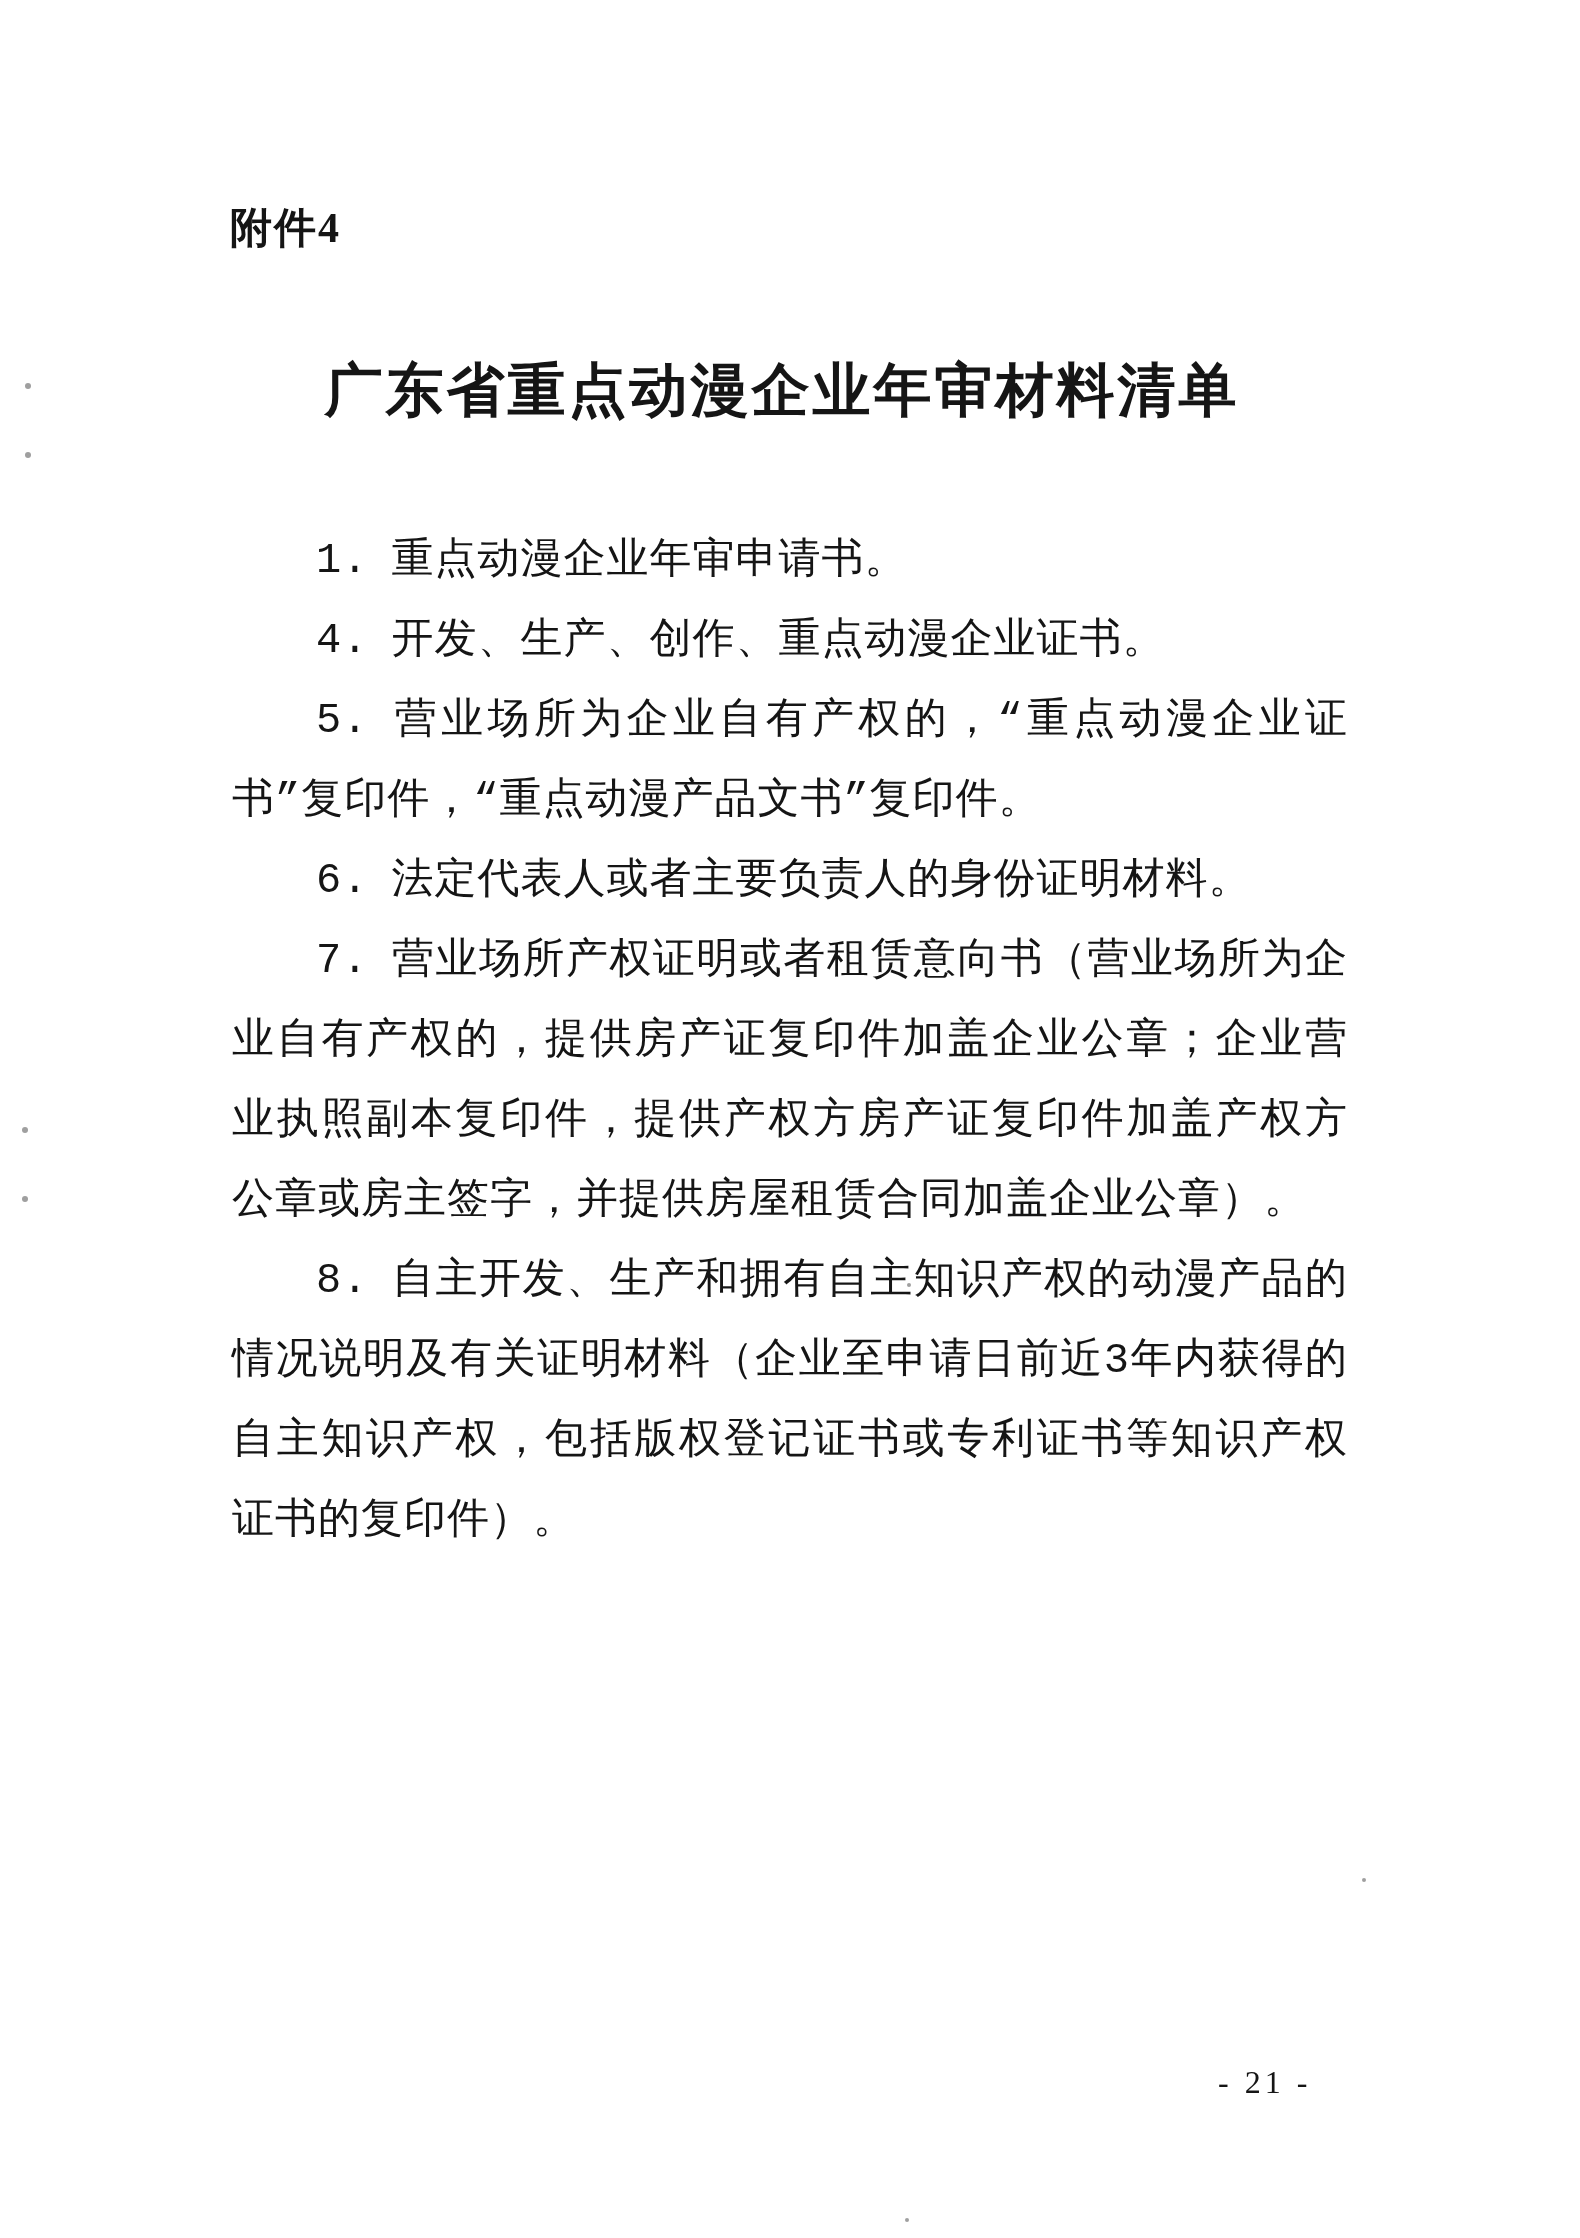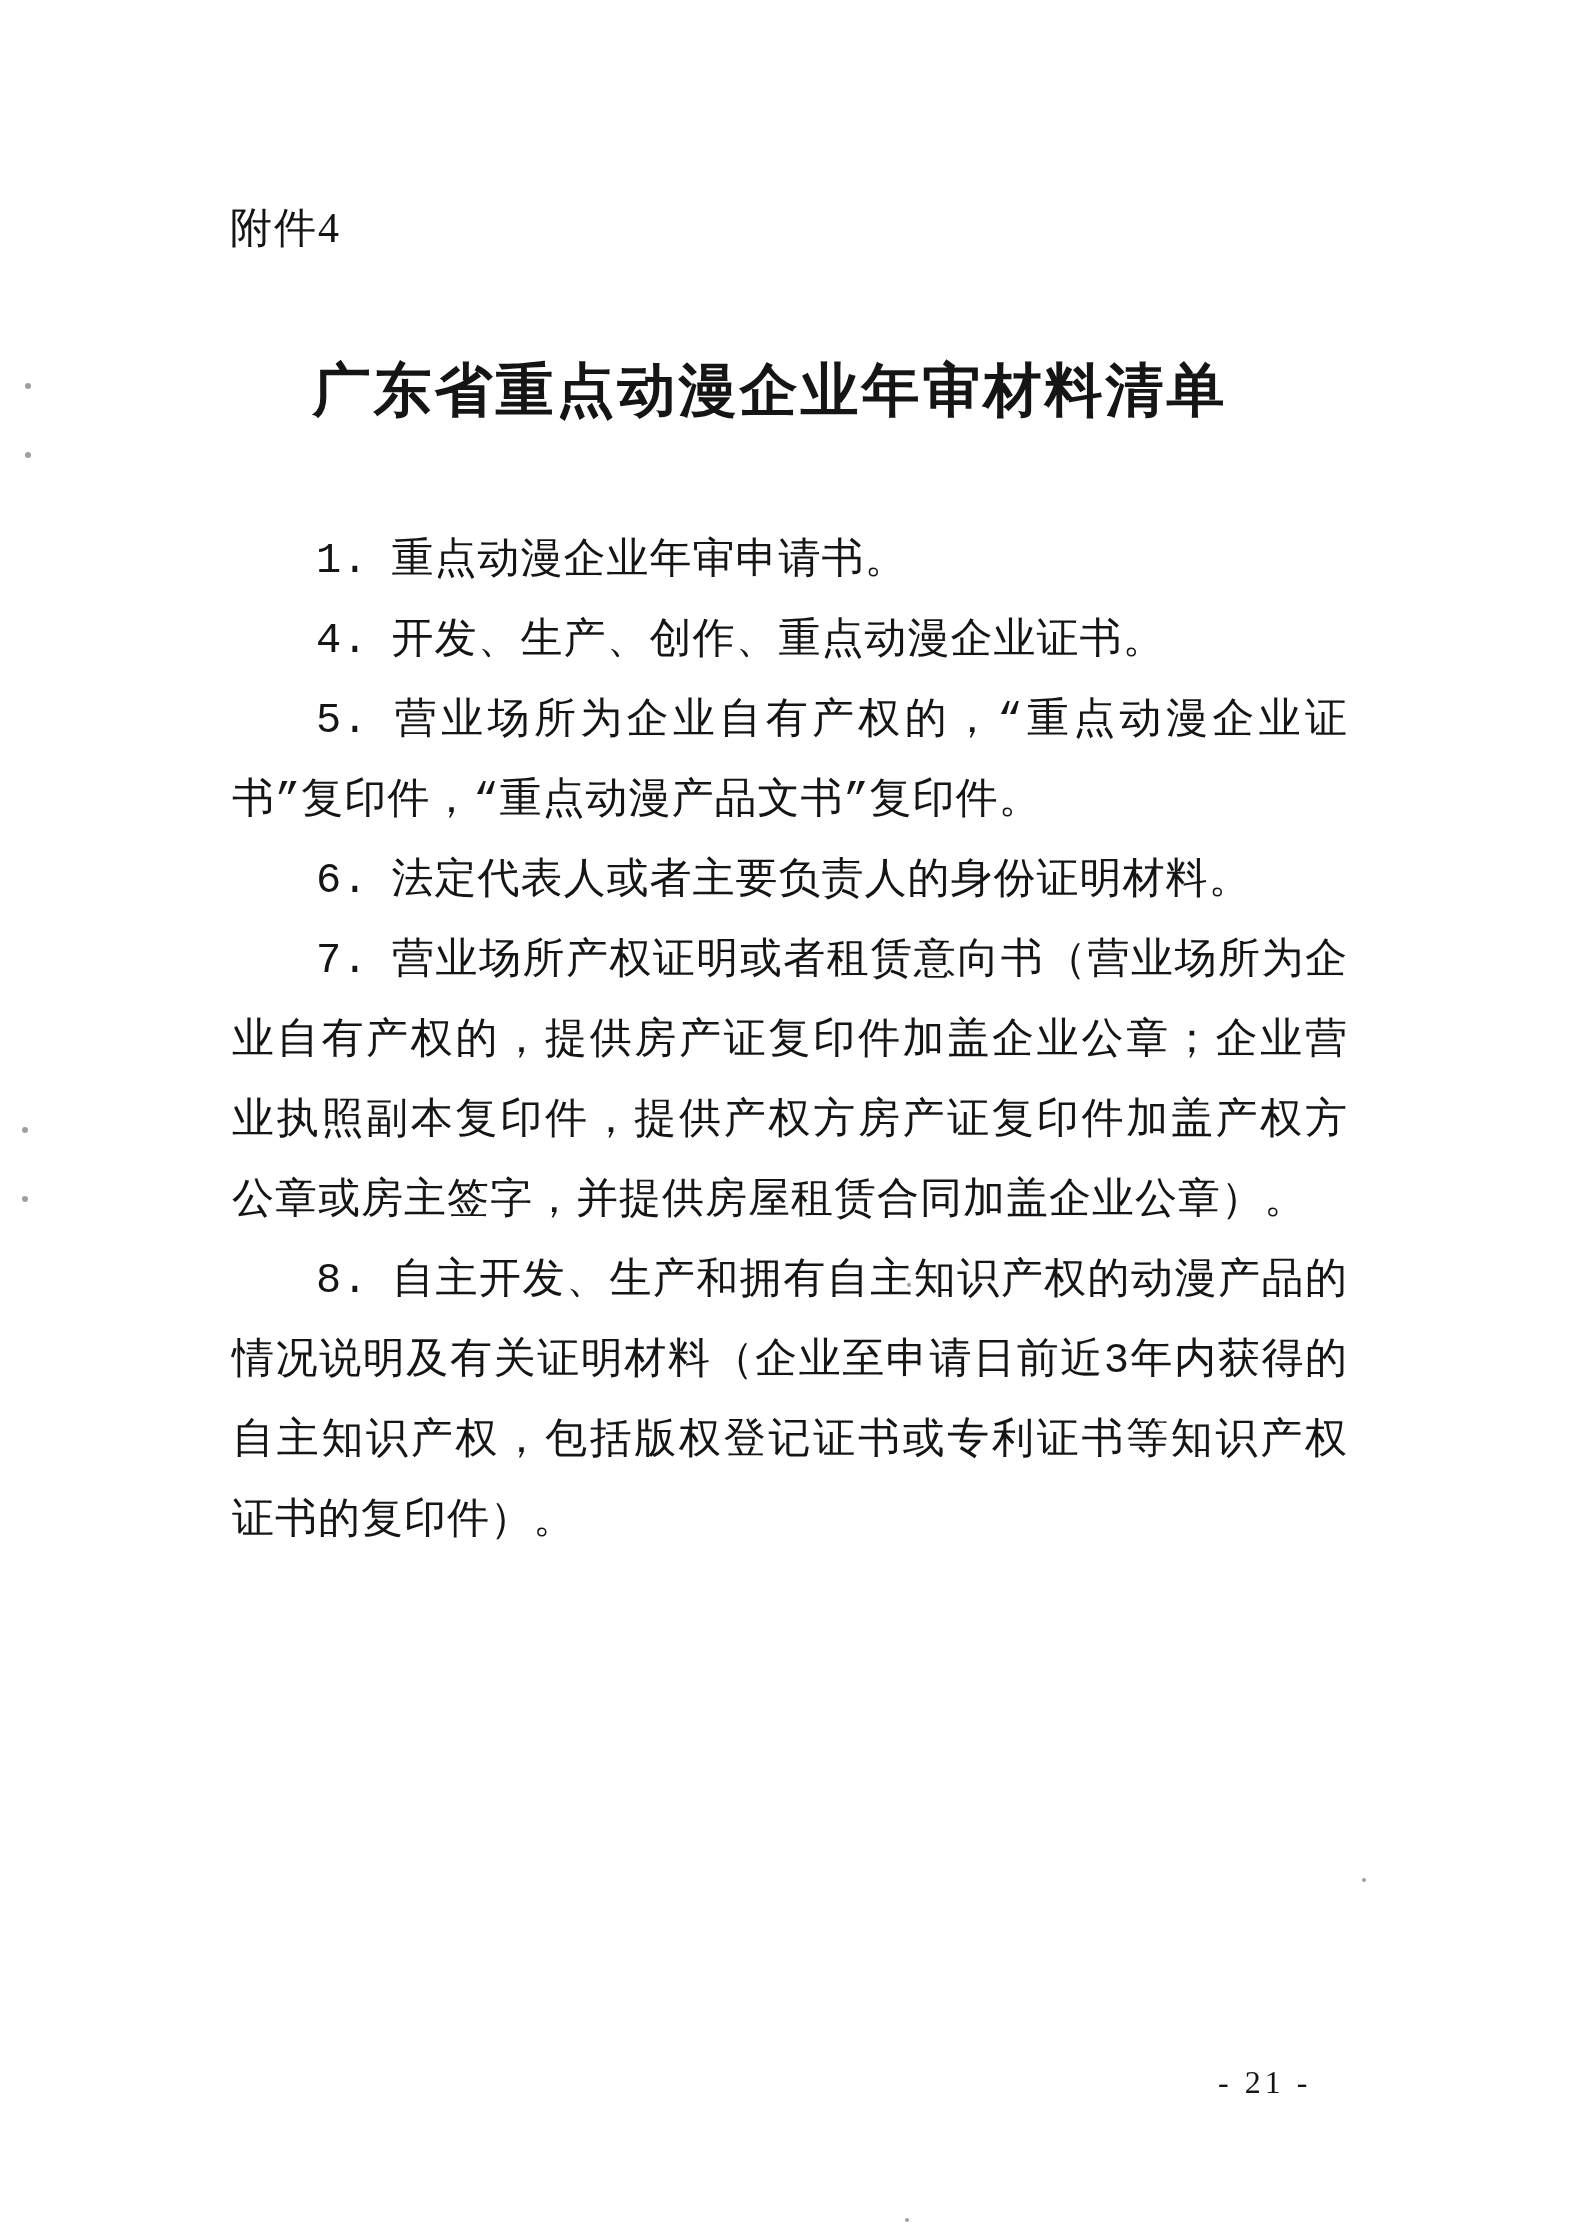--- a/index.html
+++ b/index.html
@@ -14,28 +14,28 @@
     background: #ffffff;
     overflow: hidden;
     font-family: "Liberation Serif", serif;
     color: #151515;
   }
   .attachment-label {
     position: absolute;
     left: 230px;
     top: 200px;
     font-size: 42px;
-    font-weight: 400;
+    font-weight: 700;
     letter-spacing: 2px;
     white-space: nowrap;
     text-align: right;
   }
   .doc-title-wrap {
     position: absolute;
-    left: 0;
+    left: 12px;
     top: 352px;
     width: 1540px;
     text-align: center;
   }
   .doc-title {
     margin: 0;
     display: inline-block;
     font-size: 58px;
     font-weight: bold;
     letter-spacing: 3px;

